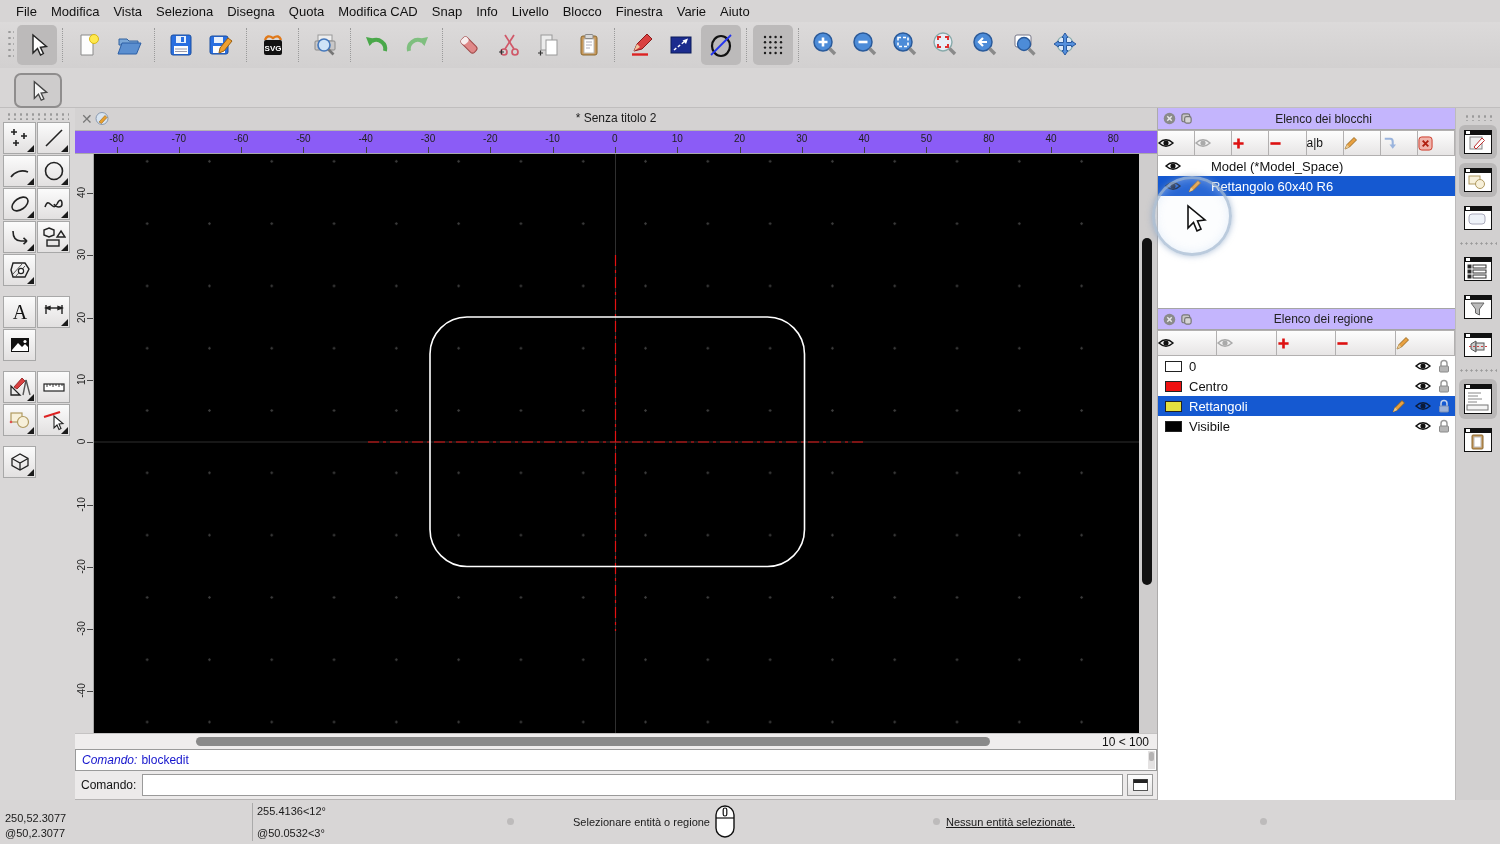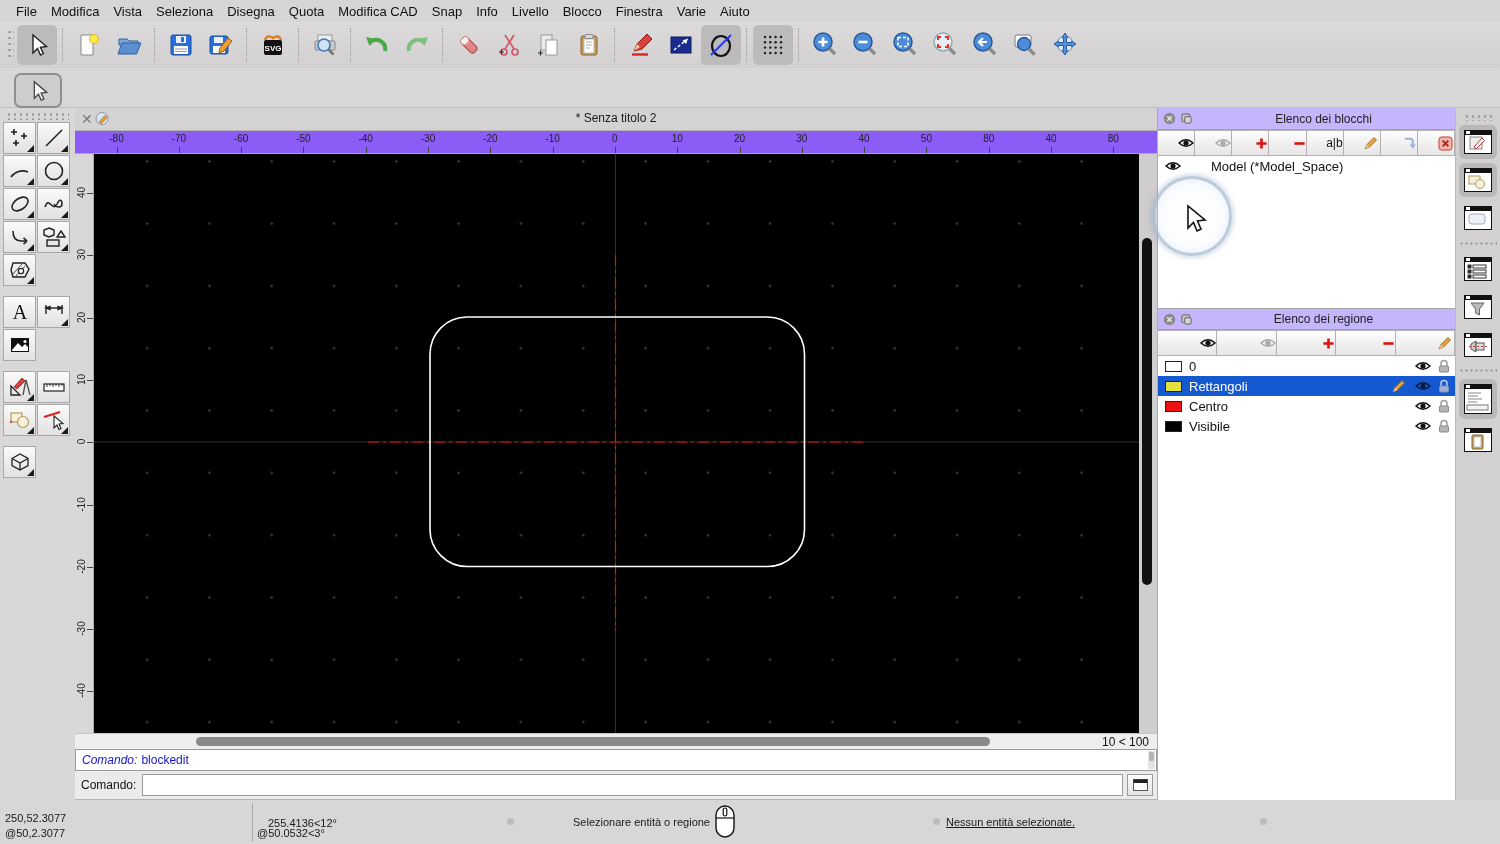--- a/index.html
+++ b/index.html
@@ -51,21 +51,21 @@
   #histscroll div{width:5px;height:9px;margin:1px;background:#b5b3b3;border-radius:2px;}
   #inputrow{position:absolute;left:0;top:663px;width:1082px;height:29px;background:#eceaea;border-bottom:1px solid #b5b3b3;box-sizing:border-box;display:flex;align-items:center;padding:0 4px 0 6px;}
   #inputrow .lbl{font-size:12px;margin-right:6px;}
   #cmd-input{flex:1;height:20px;border:1px solid #9a9a9a;background:#fff;font-size:12px;font-family:"Liberation Sans",sans-serif;padding:0 4px;}
   #cmd-winbtn{width:24px;height:20px;margin-left:4px;border:1px solid #9a9a9a;background:linear-gradient(#fdfdfd,#e5e3e3);display:flex;align-items:center;justify-content:center;}
   
   #rightcol{position:absolute;left:1157px;top:108px;width:298px;height:692px;background:#fff;border-left:1px solid #adabab;box-sizing:border-box;}
   .panel-title{height:22px;background:#c4b5fd;border-bottom:1px solid #a5a5a5;display:flex;align-items:center;padding:0 5px;gap:4px;box-sizing:border-box;}
   .panel-title .title{flex:1;text-align:center;font-size:12px;color:#222;}
   .ptool{display:flex;height:26px;background:#e8e6e6;box-sizing:border-box;}
-  .ptbtn{flex:1;border:1px solid #b2b0b0;margin-left:-1px;background:linear-gradient(#fdfdfd,#e7e5e5);display:flex;align-items:center;justify-content:flex-end;font-size:12px;box-sizing:border-box;}
+  .ptbtn{flex:1;border:1px solid #b2b0b0;margin-left:-1px;background:linear-gradient(#fdfdfd,#e7e5e5);display:flex;align-items:center;justify-content:flex-start;font-size:12px;box-sizing:border-box;}
   .plist{background:#fff;}
   .prow{height:20px;display:flex;align-items:center;font-size:13px;gap:7px;padding:0 4px 0 7px;box-sizing:border-box;}
   .prow.selected{background:#1559d1;color:#fff;}
   .prow .pename{white-space:nowrap;}
   .prow .spacer{flex:1;}
   .swatch{width:15px;height:9px;border:1px solid #222;flex:none;}
   .icon14{width:16px;height:13px;flex:none;display:flex;align-items:center;}
   .icon12{width:13px;height:13px;flex:none;display:flex;align-items:center;}
   
   #maglens{position:absolute;left:-6px;top:68px;width:74px;height:74px;border-radius:50%;
@@ -721,20 +721,35 @@
         <div class="prow">
           <span class="icon14">
               <svg width="16" height="12" viewBox="0 0 16 12">
                 <path d="M1 6 Q8 -0.5 15 6 Q8 12.5 1 6 Z" fill="none" stroke="#111" stroke-width="1.5"></path>
                 <circle cx="8" cy="6" r="2.6" fill="#111"></circle>
               </svg>
             </span>
           <span class="icon14"></span>
           <span class="pename">Model (*Model_Space)</span>
         </div>
+        <div class="prow selected">
+          <span class="icon14">
+              <svg width="16" height="12" viewBox="0 0 16 12">
+                <path d="M1 6 Q8 -0.5 15 6 Q8 12.5 1 6 Z" fill="none" stroke="#0a1a3a" stroke-width="1.5"></path>
+                <circle cx="8" cy="6" r="2.6" fill="#0a1a3a"></circle>
+              </svg>
+            </span>
+          <span class="icon14">
+              <svg width="14" height="14" viewBox="0 0 14 14">
+                <path d="M1 13 L3 8.5 L10 1.5 L12.5 4 L5.5 11 Z" fill="#e8a040" stroke="#8a5a10" stroke-width="0.8"></path>
+                <path d="M1 13 L3 8.5 L5.5 11 Z" fill="#e8c890"></path>
+              </svg>
+            </span>
+          <span class="pename">Rettangolo 60x40 R6</span>
+        </div>
       </div>
     </div>
 
     <div>
       <div class="panel-title" style="border-top:1px solid #a5a5a5;">
         <span class="icon12">
             <svg width="13" height="13" viewBox="0 0 14 14">
               <circle cx="7" cy="7" r="6.2" fill="#8a8a8a"></circle>
               <path d="M4.6 4.6 L9.4 9.4 M9.4 4.6 L4.6 9.4" stroke="#e8e8e8" stroke-width="1.6"></path>
             </svg>
@@ -798,57 +813,57 @@
                 <circle cx="8" cy="6" r="2.6" fill="#111"></circle>
               </svg>
             </span>
           <span class="icon12">
               <svg width="12" height="14" viewBox="0 0 12 14">
                 <path d="M3 7 V4.5 a3 3 0 0 1 6 0 V7" fill="none" stroke="#9a9a9a" stroke-width="1.5"></path>
                 <rect x="1.5" y="7" width="9" height="6" rx="1" fill="#b5b5b5" stroke="#8a8a8a"></rect>
               </svg>
             </span>
         </div>
+        <div class="prow">
+          <span class="swatch" style="background: rgb(238, 17, 17);"></span>
+          <span class="pename">Centro</span>
+          <span class="spacer"></span>
+          <span class="icon14">
+              <svg width="16" height="12" viewBox="0 0 16 12">
+                <path d="M1 6 Q8 -0.5 15 6 Q8 12.5 1 6 Z" fill="none" stroke="#111" stroke-width="1.5"></path>
+                <circle cx="8" cy="6" r="2.6" fill="#111"></circle>
+              </svg>
+            </span>
+          <span class="icon12">
+              <svg width="12" height="14" viewBox="0 0 12 14">
+                <path d="M3 7 V4.5 a3 3 0 0 1 6 0 V7" fill="none" stroke="#9a9a9a" stroke-width="1.5"></path>
+                <rect x="1.5" y="7" width="9" height="6" rx="1" fill="#b5b5b5" stroke="#8a8a8a"></rect>
+              </svg>
+            </span>
+        </div>
         <div class="prow selected">
           <span class="swatch" style="background: rgb(229, 224, 64);"></span>
           <span class="pename">Rettangoli</span>
           <span class="spacer"></span>
           <span class="icon14">
               <svg width="14" height="14" viewBox="0 0 14 14">
                 <path d="M1 13 L3 8.5 L10 1.5 L12.5 4 L5.5 11 Z" fill="#e8a040" stroke="#8a5a10" stroke-width="0.8"></path>
                 <path d="M1 13 L3 8.5 L5.5 11 Z" fill="#e8c890"></path>
               </svg>
             </span>
           <span class="icon14">
               <svg width="16" height="12" viewBox="0 0 16 12">
                 <path d="M1 6 Q8 -0.5 15 6 Q8 12.5 1 6 Z" fill="none" stroke="#0a1a3a" stroke-width="1.5"></path>
                 <circle cx="8" cy="6" r="2.6" fill="#0a1a3a"></circle>
               </svg>
             </span>
           <span class="icon12">
               <svg width="12" height="14" viewBox="0 0 12 14">
                 <path d="M3 7 V4.5 a3 3 0 0 1 6 0 V7" fill="none" stroke="#c5d2ea" stroke-width="1.5"></path>
                 <rect x="1.5" y="7" width="9" height="6" rx="1" fill="#9fb2d5" stroke="#7a8eb5"></rect>
-              </svg>
-            </span>
-        </div>
-        <div class="prow">
-          <span class="swatch" style="background: rgb(238, 17, 17);"></span>
-          <span class="pename">Centro</span>
-          <span class="spacer"></span>
-          <span class="icon14">
-              <svg width="16" height="12" viewBox="0 0 16 12">
-                <path d="M1 6 Q8 -0.5 15 6 Q8 12.5 1 6 Z" fill="none" stroke="#111" stroke-width="1.5"></path>
-                <circle cx="8" cy="6" r="2.6" fill="#111"></circle>
-              </svg>
-            </span>
-          <span class="icon12">
-              <svg width="12" height="14" viewBox="0 0 12 14">
-                <path d="M3 7 V4.5 a3 3 0 0 1 6 0 V7" fill="none" stroke="#9a9a9a" stroke-width="1.5"></path>
-                <rect x="1.5" y="7" width="9" height="6" rx="1" fill="#b5b5b5" stroke="#8a8a8a"></rect>
               </svg>
             </span>
         </div>
         <div class="prow">
           <span class="swatch" style="background: rgb(0, 0, 0);"></span>
           <span class="pename">Visibile</span>
           <span class="spacer"></span>
           <span class="icon14">
               <svg width="16" height="12" viewBox="0 0 16 12">
                 <path d="M1 6 Q8 -0.5 15 6 Q8 12.5 1 6 Z" fill="none" stroke="#111" stroke-width="1.5"></path>
@@ -966,21 +981,21 @@
             <rect x="9" y="4" width="7" height="10" fill="#fff" stroke="#bbb"></rect>
           </svg>
         </div>
     </div>
   </div>
 
   <div id="statusbar">
     <span class="sline" style="left:5px;top:12px;">250,52.3077</span>
     <span class="sline" style="left:5px;top:27px;">@50,2.3077</span>
     <div id="sdivider"></div>
-    <span class="sline" style="left:257px;top:17px;margin-left:11px;">255.4136&lt;12°</span>
+    <span class="sline" style="left:257px;top:5px;">255.4136&lt;12°</span>
     <span class="sline" style="left:257px;top:27px;">@50.0532&lt;3°</span>
     <span class="sdot" style="left:507px;top:18px;"></span>
     <span class="sline" style="left:573px;top:16px;">Selezionare entità o regione</span>
     <span class="abs" style="left:714px;top:4px;">
       <svg width="22" height="35" viewBox="0 0 22 35">
           <rect x="2" y="2" width="18" height="31" rx="9" fill="#fff" stroke="#111" stroke-width="1.4"></rect>
           <line x1="2" y1="14" x2="20" y2="14" stroke="#111" stroke-width="1.2"></line>
           <rect x="9.2" y="4" width="3.6" height="8" rx="1.8" fill="#fff" stroke="#111" stroke-width="1.2"></rect>
         </svg>
     </span>

